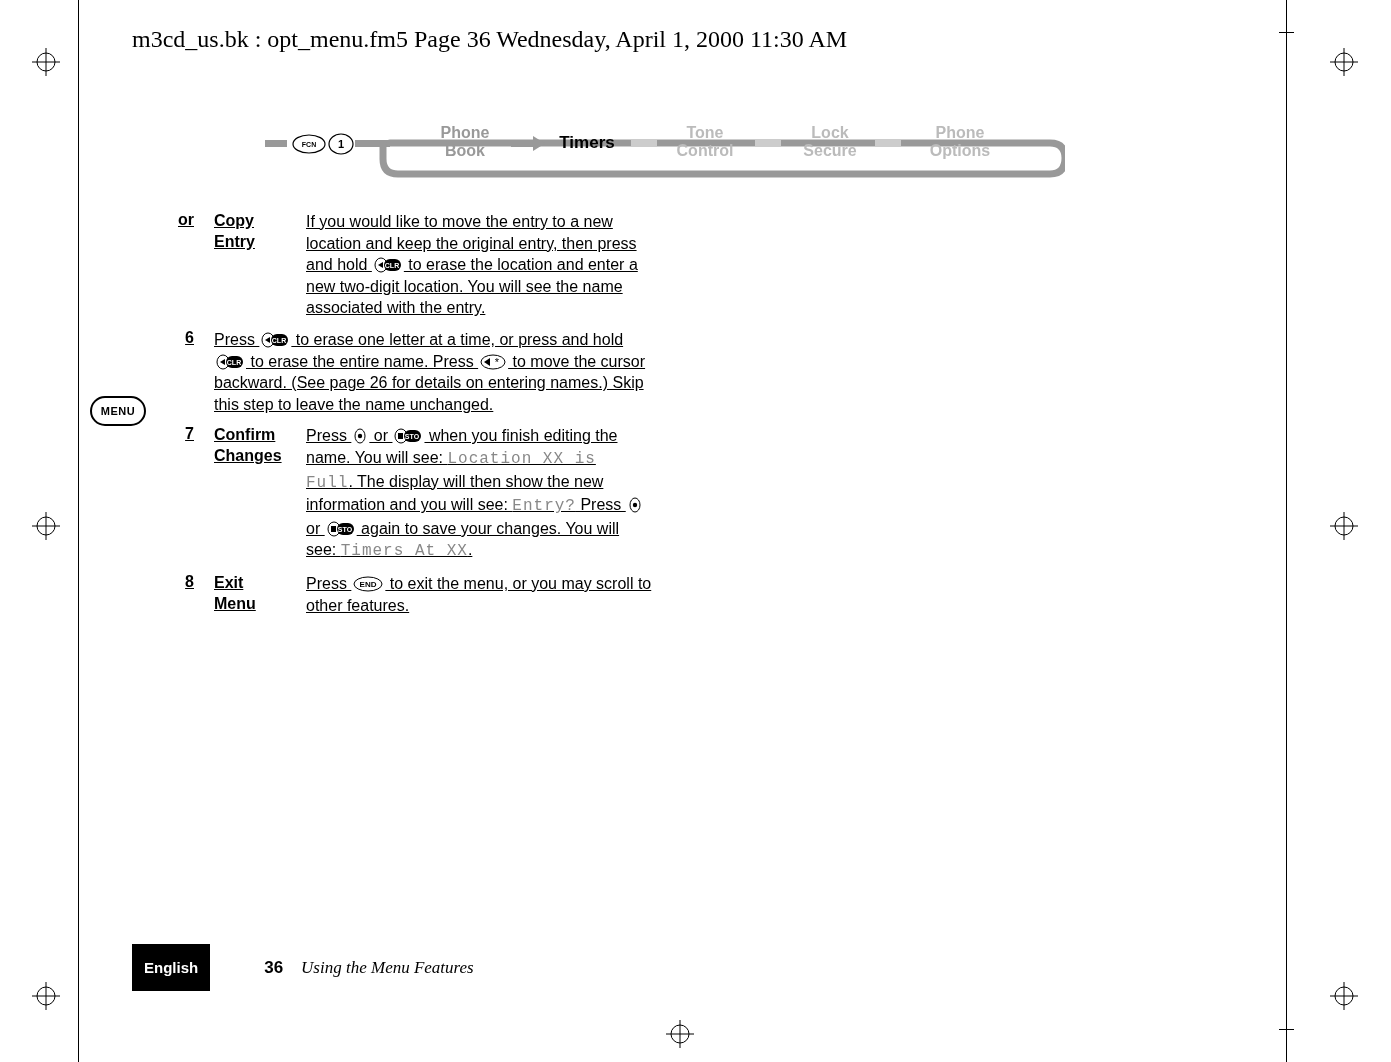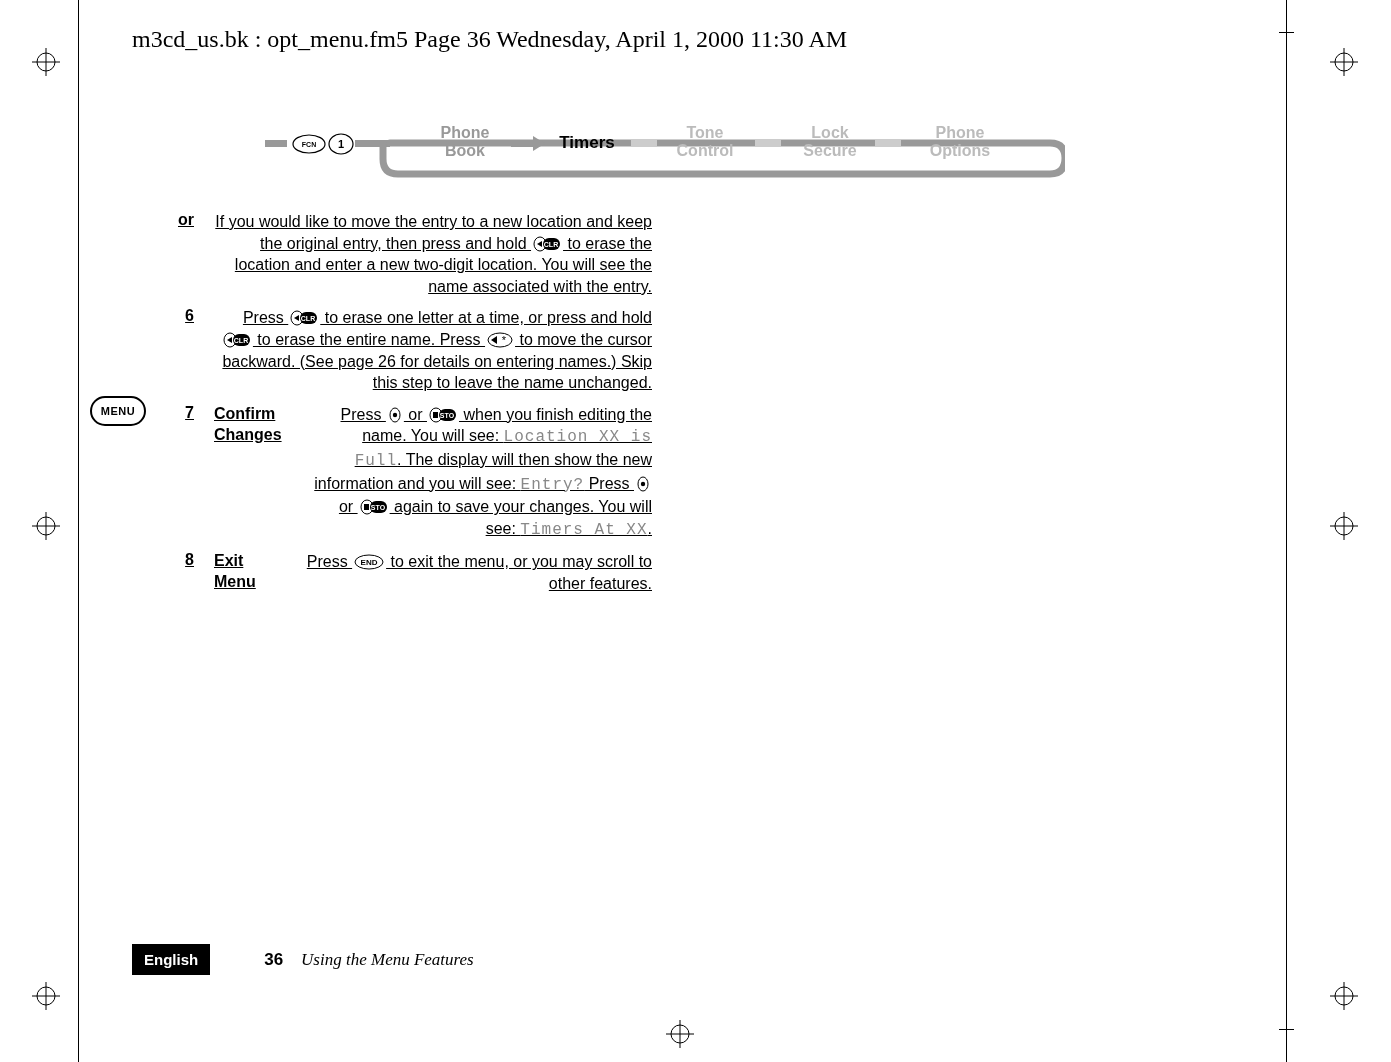--- a/index.html
+++ b/index.html
@@ -58,40 +58,40 @@
   .steps {
     position: absolute;
     top: 211px;
     left: 172px;
     width: 480px;
     text-decoration: underline;
   }
   .step-row { display: flex; margin-bottom: 10px; }
   .step-num { width: 42px; text-align: right; font-weight: bold; font-size: 16px; padding-right: 20px; flex-shrink: 0; }
   .step-label { width: 92px; font-weight: bold; font-size: 16px; line-height: 1.3; flex-shrink: 0; }
-  .step-body { flex: 1; font-size: 16px; line-height: 1.35; text-align: right; }
+  .step-body { flex: 1; font-size: 16px; line-height: 1.35; }
   .step-body .mono { font-family: "Courier New", monospace; letter-spacing: 1px; color: #888; }
   .key-icon { display: inline-block; vertical-align: -3px; margin: 0 2px; }
   .key-icon svg { display: block; }
 
   
   .footer {
     position: absolute;
     top: 944px;
     left: 132px;
     width: 700px;
     display: flex;
     align-items: center;
   }
   .lang-tag {
     background: #000;
     color: #fff;
     font-weight: bold;
     font-size: 15px;
-    padding: 7px 12px;
+    padding: 15px 12px;
     margin-right: 30px;
   }
   .page-num { font-weight: bold; font-size: 17px; margin-right: 18px; margin-left: 24px; }
   .section-title { font-style: italic; font-family: "Times New Roman", Times, serif; font-size: 17px; }
 
 </style>
 </head>
 <body>
 
 <div class="vline left"></div>
@@ -182,20 +182,21 @@
     <text x="695" y="16" font-size="16" text-anchor="middle" fill="#bbb" font-weight="bold">Phone</text>
     <text x="695" y="34" font-size="16" text-anchor="middle" fill="#bbb" font-weight="bold">Options</text>
   </svg>
 </div>
 
 <div class="menu-badge">MENU</div>
 
 <div class="steps" id="steps-container">
     <div class="step-row">
       <div class="step-num">or</div>
+      <div class="step-label">Copy<br>Entry</div>
       <div class="step-body">If you would like to move the entry to a new location and keep the original entry, then press and hold <span class="key-icon"><svg width="28" height="16">
             <ellipse cx="7" cy="8" rx="6" ry="7" fill="none" stroke="#000" stroke-width="1"></ellipse>
             <polygon points="4,8 9,5 9,11" fill="#000"></polygon>
             <rect x="10" y="2" width="17" height="12" rx="6" fill="#000"></rect>
             <text x="18" y="11" font-size="7" fill="#fff" text-anchor="middle" font-weight="bold">CLR</text>
           </svg></span> to erase the location and enter a new two-digit location. You will see the name associated with the entry.</div>
     </div>
     <div class="step-row">
       <div class="step-num">6</div>
       <div class="step-body">Press <span class="key-icon"><svg width="28" height="16">

